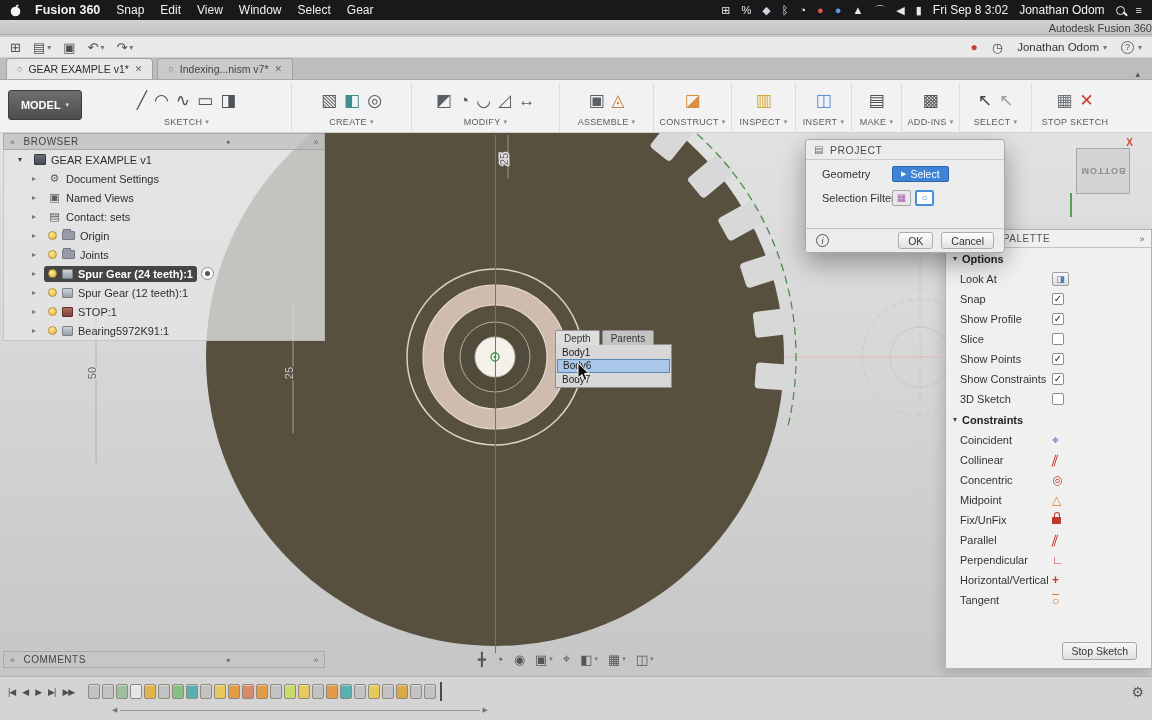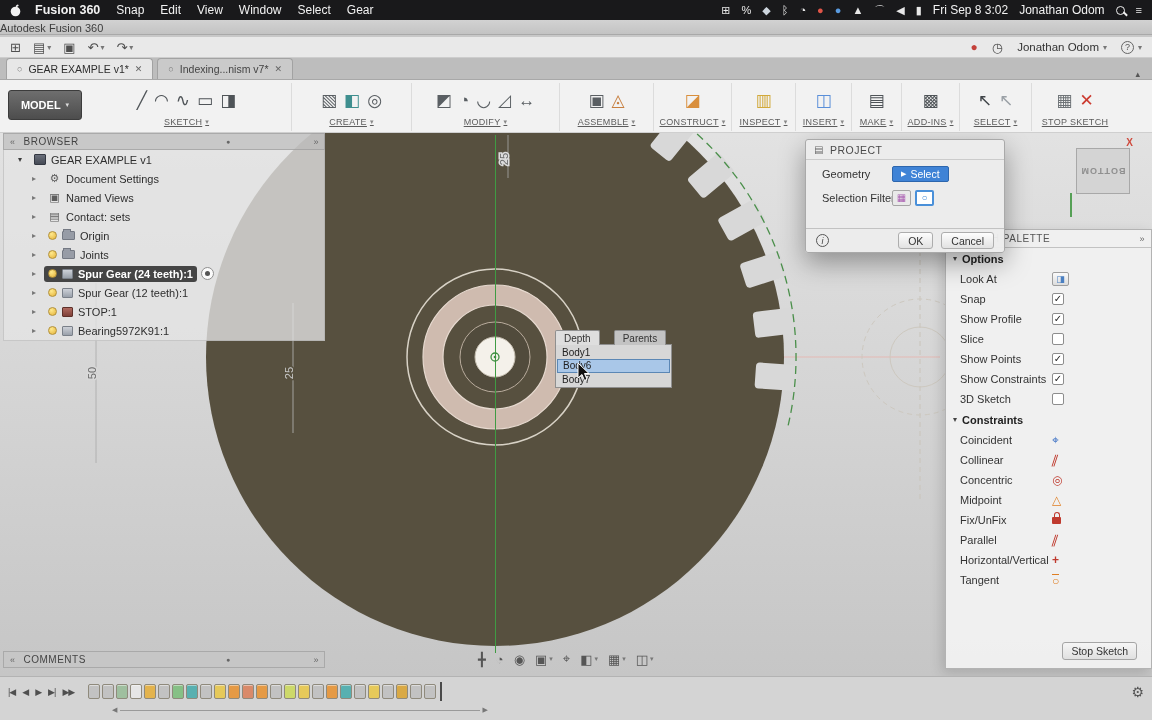--- a/index.html
+++ b/index.html
@@ -17,21 +17,21 @@
   .mb-icon { font-size:11px; color:#e8e8e8; }
   .mb-clock { font-size:12px; }
   .mb-user { font-size:12px; }
   .mag { width:9px; height:9px; border:1.5px solid #f0f0f0; border-radius:50%; position:relative; display:inline-block; }
   .mag::after { content:""; position:absolute; width:5px; height:1.5px; background:#f0f0f0;
                 transform:rotate(45deg); right:-4px; bottom:-1px; }
 
   
   .titlebar { position:absolute; top:20px; left:0; right:0; height:15px;
               background:linear-gradient(#d2d2d2,#c3c3c3); border-bottom:1px solid #a9a9a9;
-              text-align:left; font-size:11px; color:#3c3c3c; line-height:17px; z-index:90; }
+              text-align:right; font-size:11px; color:#3c3c3c; line-height:17px; z-index:90; }
 
   
   .app-toolbar { position:absolute; top:37px; left:0; right:0; height:21px; background:#e9e9e9;
                  border-bottom:1px solid #cdcdcd; display:flex; align-items:center; padding:0 10px; z-index:90; }
   .atb-left { display:flex; align-items:center; gap:12px; }
   .tb-btn { display:inline-flex; align-items:center; gap:2px; color:#4f4f4f; font-size:13px; cursor:default; }
   .tb-caret { font-size:8px; color:#777; }
   .atb-right { margin-left:auto; display:flex; align-items:center; gap:14px; }
   .rec-dot { color:#c4413a; font-size:12px; }
   .tb-clock { color:#555; font-size:13px; }
@@ -54,21 +54,21 @@
   .ribbon { position:absolute; top:80px; left:0; right:0; height:53px; background:#f2f2f2;
             border-bottom:1px solid #cfcfcf; display:flex; align-items:stretch; padding:3px 8px 1px; z-index:90; }
   .model-btn { width:74px; height:30px; margin-top:7px; background:linear-gradient(#6e6e6e,#4d4d4d);
                border:1px solid #3c3c3c; border-radius:3px; color:#fff; font-size:11px; font-weight:bold;
                display:flex; align-items:center; justify-content:center; gap:5px; }
   .model-btn .rb-caret { color:#ddd; }
   .rb-group { display:flex; flex-direction:column; justify-content:flex-start; border-right:1px solid #dcdcdc; }
   .rb-icons { height:34px; display:flex; align-items:center; justify-content:center; gap:7px; }
   .rb-icon { font-size:17px; line-height:1; color:#55595d; }
   .rb-label { text-align:left; font-size:9px; color:#5c5c5c; letter-spacing:.3px;
-              display:flex; align-items:center; justify-content:center; gap:3px;text-decoration:underline; }
+              display:flex; align-items:center; justify-content:center; gap:3px; }
   .rb-caret { font-size:7px; color:#888; }
 
   
   .canvas { position:absolute; top:133px; left:0; width:1152px; height:543px; overflow:hidden;
             background:linear-gradient(180deg,#e2e2e2,#c6c6c6); }
   .canvas-svg { position:absolute; top:0; left:0; }
 
   
   .viewcube { position:absolute; left:1076px; top:148px; width:54px; height:46px; background:#d4d4d4;
               border:1px solid #a8a8a8; z-index:20; }
@@ -113,21 +113,21 @@
 
   
   .viewbar { position:absolute; left:478px; top:649px; height:20px; display:flex; align-items:center; gap:10px; z-index:30; }
   .vb-btn { display:inline-flex; align-items:center; gap:2px; color:#565656; font-size:13px; }
   .vb-caret { font-size:7px; color:#777; }
 
   
   .sel-popup { position:absolute; left:555px; top:330px; z-index:45; font-size:10px; }
   .sel-tabs { display:flex; }
   .sel-tab { padding:2px 8px 1px; background:#c3c3c3; border:1px solid #8f8f8f; border-bottom:none;
-             border-radius:2px 2px 0 0; margin-right:14px; color:#333; }
+             border-radius:2px 2px 0 0; margin-right:2px; color:#333; }
   .sel-tab.active { background:#dedede; position:relative; z-index:2; }
   .sel-list { width:117px; background:#d7d7d7; border:1px solid #8f8f8f; padding:1px; margin-top:-1px; }
   .sel-item { height:13px; line-height:13px; padding-left:5px; color:#222; }
   .sel-item.selected { background:#a9c7e8; border:1px solid #5b87b5; height:14px; line-height:12px; }
   .cursor-svg { position:absolute; left:577px; top:362px; z-index:70; }
 
   
   .project-dialog { position:absolute; left:805px; top:139px; width:200px; height:114px;
                     background:rgba(236,236,236,.97); border:1px solid #a9a9a9; border-radius:3px;
                     box-shadow:0 10px 26px rgba(0,0,0,.35); z-index:50; display:flex; flex-direction:column; }
@@ -716,20 +716,26 @@
           <span class="ic-lock"></span>
         </span>
     </div>
     <div class="pal-row">
       <span>Parallel</span>
       <span class="pal-ctl">
           <span class="c-ico c-red i-skew">∥</span>
         </span>
     </div>
     <div class="pal-row">
+      <span>Perpendicular</span>
+      <span class="pal-ctl">
+          <span class="c-ico c-red">∟</span>
+        </span>
+    </div>
+    <div class="pal-row">
       <span>Horizontal/Vertical</span>
       <span class="pal-ctl">
           <span class="c-ico c-red" style="font-weight:bold">+</span>
         </span>
     </div>
     <div class="pal-row">
       <span>Tangent</span>
       <span class="pal-ctl">
           <span class="c-ico c-orange ic-tangent">○</span>
         </span>

